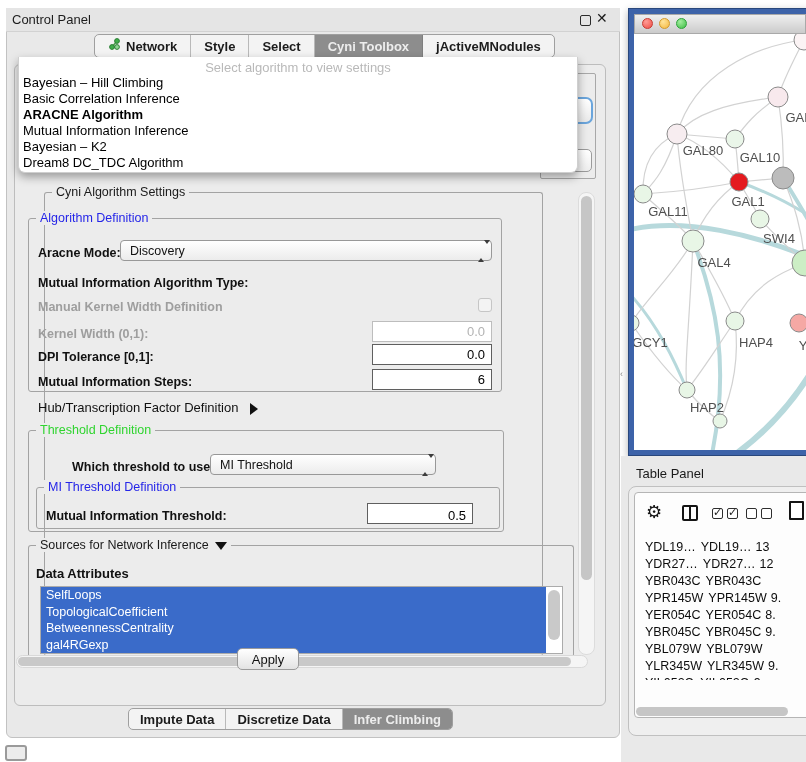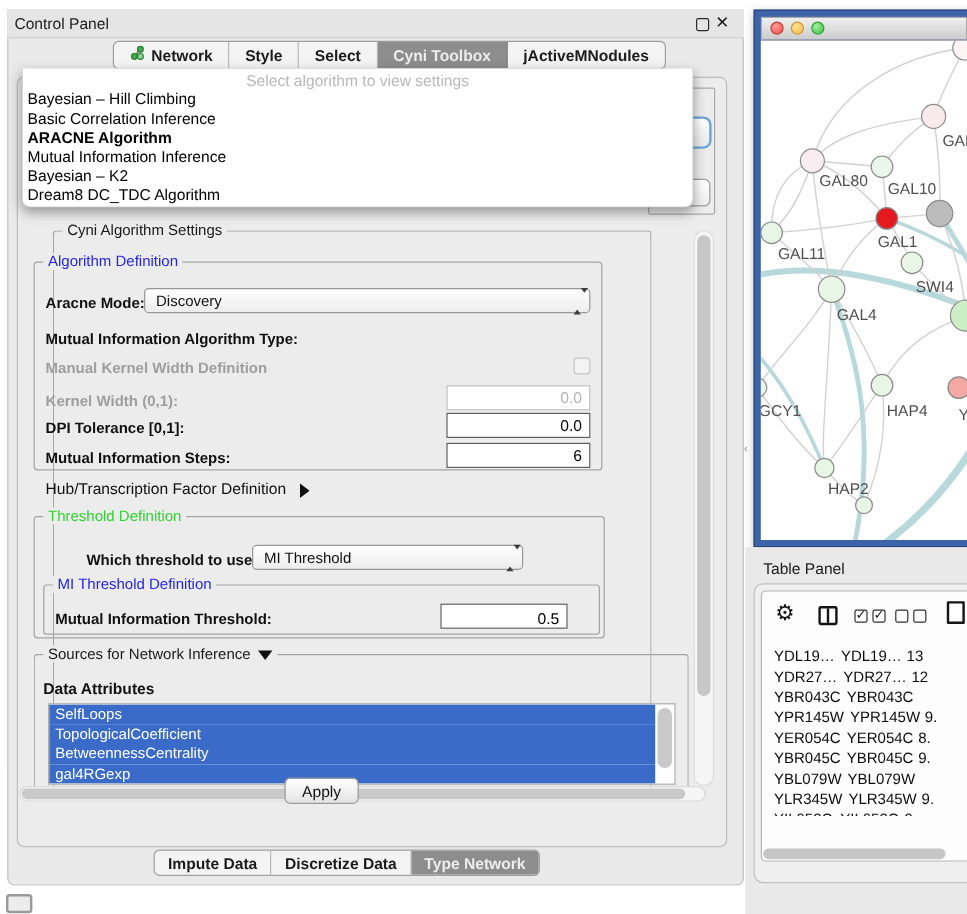--- a/index.html
+++ b/index.html
@@ -271,21 +271,21 @@
   <div class="abs" id="settings-vscroll-track"></div>
   <div class="abs" id="settings-vscroll-thumb"></div>
 
   <div class="abs" id="apply-btn">
     <span>Apply</span>
   </div>
 
   <div class="abs segbar" id="bottom-tab-bar">
       <div class="seg">Impute Data</div>
       <div class="seg">Discretize Data</div>
-      <div class="seg selected">Type Network</div>
+      <div class="seg selected">Infer Climbing</div>
     </div>
 
   <div class="abs" id="mini-icon"></div>
   <div class="abs" id="splitter-grip">‹</div>
 
   <div class="abs" id="net-window"></div>
   <div class="abs" id="net-titlebar"></div>
   <div class="light" id="light-red"></div>
   <div class="light" id="light-yellow"></div>
   <div class="light" id="light-green"></div>

